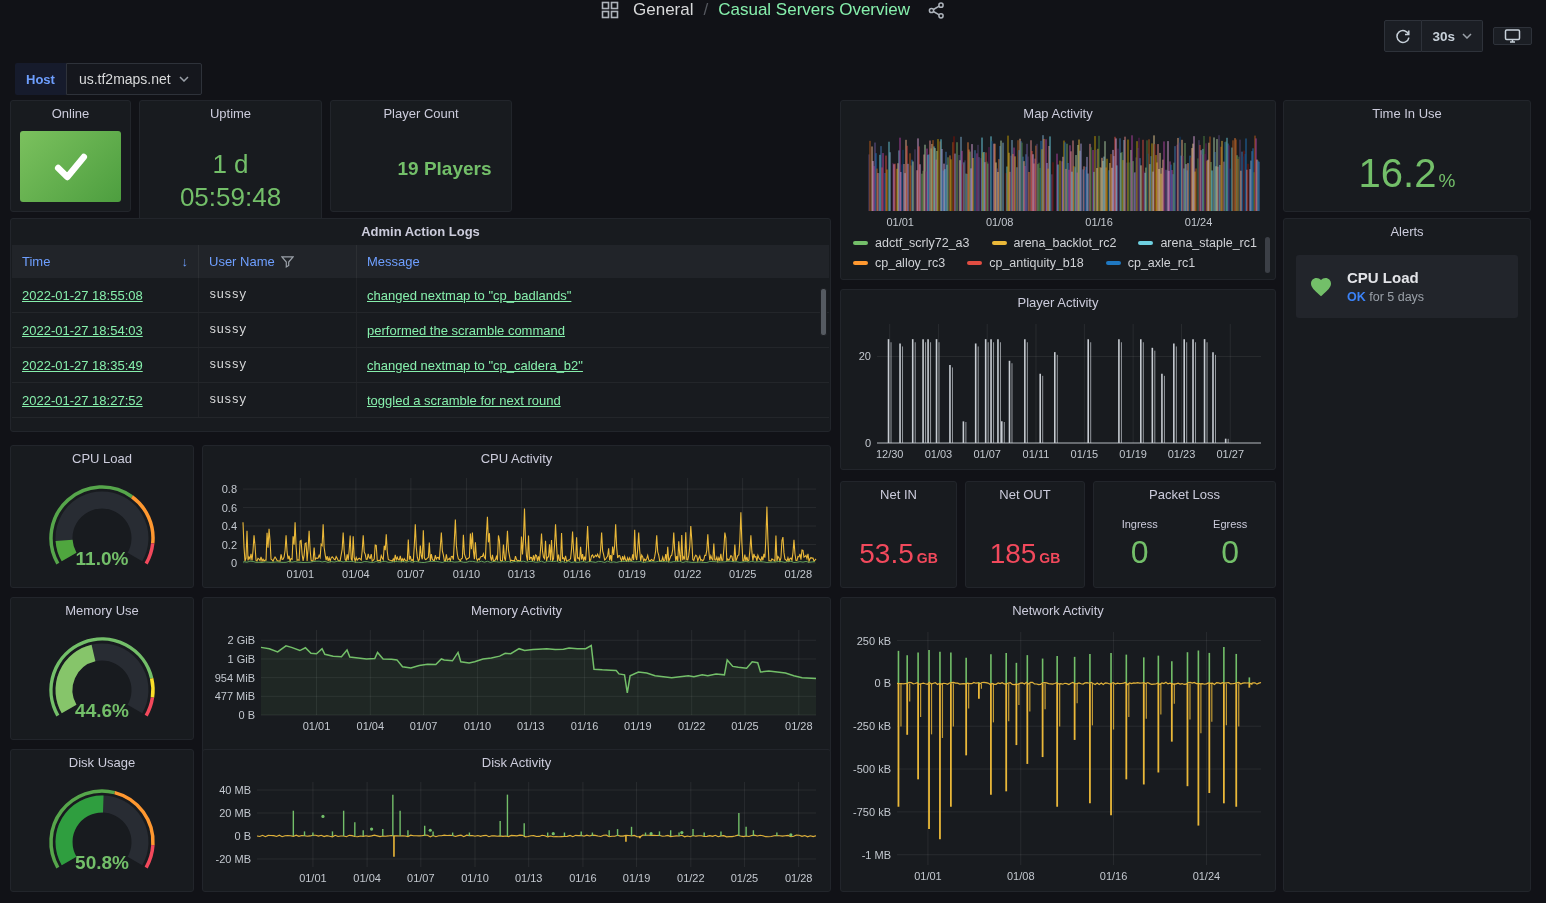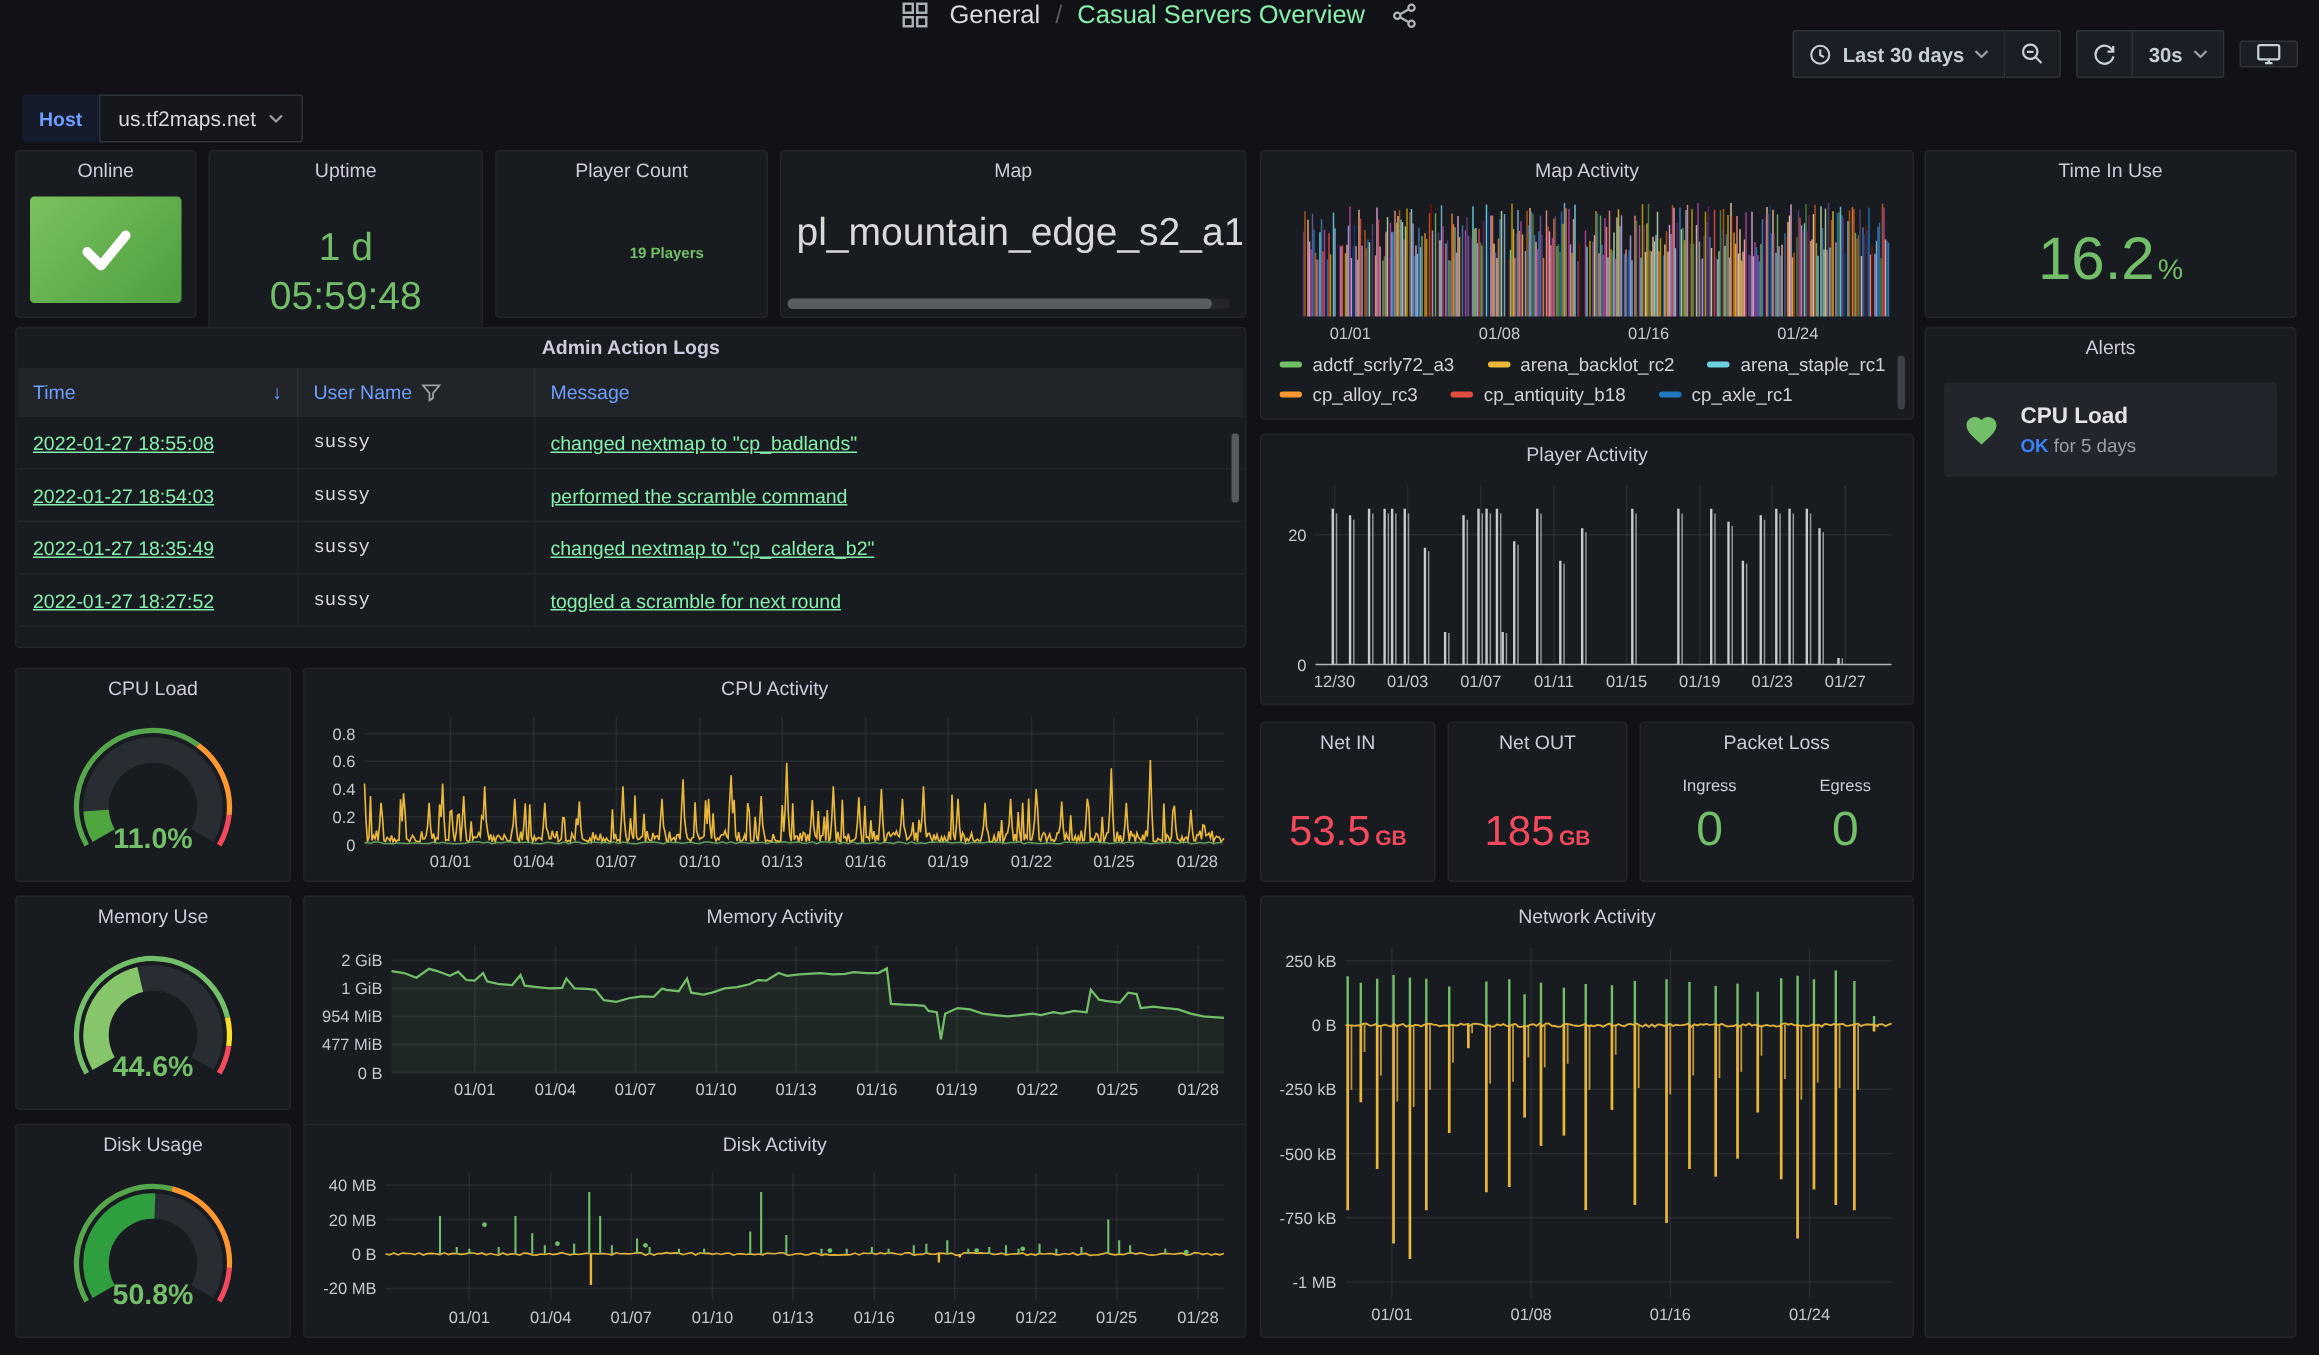--- a/index.html
+++ b/index.html
@@ -29,21 +29,21 @@
   
   .panel { position:absolute; background:#181b1f; border:1px solid #22252b; border-radius:3px; }
   .ptitle { height:26px; line-height:26px; text-align:center; font-size:13px; font-weight:500; color:#ccccdc; white-space:nowrap; overflow:hidden; cursor:pointer; }
   .big-green { color:#73bf69; }
   .stat-center { position:absolute; left:0; right:0; top:26px; bottom:0; display:flex; align-items:center; justify-content:center; }
 
   .online-box { position:absolute; left:9px; right:9px; top:30px; bottom:9px; border-radius:3px;
     background:linear-gradient(135deg,#7bc15e 0%,#4d9e3f 100%); display:flex; align-items:center; justify-content:center; }
 
   .uptime-val { font-size:26px; font-weight:500; line-height:1.25; text-align:center; }
-  .players-val { font-size:10px; font-weight:700;margin-left:47px; }
+  .players-val { font-size:19px; font-weight:700;margin-left:47px; }
   .map-val { position:absolute; left:10px; top:38px; font-size:26px; color:#d8d9da; white-space:nowrap; overflow:hidden; right:2px; }
   .hscroll { position:absolute; left:4px; right:10px; bottom:5px; height:7px; background:#24262b; border-radius:4px; cursor:pointer; }
   .hscroll .thumb { position:absolute; left:0; top:0; height:100%; width:96%; background:#585c63; border-radius:4px; }
 
   .tiu-val { font-size:40px; font-weight:500; }
   .tiu-unit { font-size:19px; font-weight:500; margin-left:2px; }
 
   .netstat-val { color:#f2495c; font-size:28px; font-weight:500; }
   .netstat-unit { color:#f2495c; font-size:14px; font-weight:700; margin-left:3px; }
 
@@ -105,41 +105,20 @@
             <circle cx="13" cy="3.2" r="2.1"></circle>
             <circle cx="13" cy="13.8" r="2.1"></circle>
           <line x1="5.4" y1="7.5" x2="11.2" y2="4.2"></line>
             <line x1="5.4" y1="9.5" x2="11.2" y2="12.8"></line>
         </svg>
       </span>
     </div>
     <div class="nav-right">
       <div class="btn-group">
         <button class="navbtn">
-          <span class="icon-btn">
-            <svg width="15" height="15" viewBox="0 0 15 15" fill="none" stroke="#c7d0d9" stroke-width="1.4">
-              <circle cx="7.5" cy="7.5" r="6"></circle>
-                <polyline points="7.5,4 7.5,7.8 10,9"></polyline>
-            </svg>
-          </span>
-          <span>Last 30 days</span>
-          <svg width="10" height="6" viewBox="0 0 10 6" fill="none" stroke="#9aa0a8" stroke-width="1.5">
-              <polyline points="1,1 5,5 9,1"></polyline>
-            </svg>
-        </button>
-        <button class="navbtn">
-          <svg width="16" height="16" viewBox="0 0 16 16" fill="none" stroke="#c7d0d9" stroke-width="1.5">
-            <circle cx="6.5" cy="6.5" r="4.8"></circle>
-              <line x1="10.3" y1="10.3" x2="14" y2="14"></line>
-              <line x1="4.3" y1="6.5" x2="8.7" y2="6.5"></line>
-          </svg>
-        </button>
-      </div>
-      <div class="btn-group">
-        <button class="navbtn">
           <svg width="16" height="16" viewBox="0 0 16 16" fill="none" stroke="#c7d0d9" stroke-width="1.5">
             <path d="M13.6 6.3 A6 6 0 1 0 13.9 9.6"></path>
             <polyline points="13.8,2.6 13.8,6.4 10,6.4" fill="none"></polyline>
           </svg>
         </button>
         <button class="navbtn">
           <span>30s</span>
           <svg width="10" height="6" viewBox="0 0 10 6" fill="none" stroke="#9aa0a8" stroke-width="1.5">
               <polyline points="1,1 5,5 9,1"></polyline>
             </svg>
@@ -184,27 +163,20 @@
     </div>
   </div>
 
   <div class="panel" style="left:330px;top:100px;width:182px;height:112px;">
     <div class="ptitle">Player Count</div>
     <div class="stat-center">
         <span class="players-val big-green">19 Players</span>
       </div>
   </div>
 
-  <div class="panel" style="left:520px;top:100px;width:311px;height:112px;">
-    <div class="ptitle">Map</div>
-    <div class="map-val">pl_mountain_edge_s2_a1</div>
-    <div class="hscroll">
-        <div class="thumb"></div>
-      </div>
-  </div>
 
   <div class="panel" style="left:840px;top:100px;width:436px;height:180px;">
     <div class="ptitle">Map Activity</div>
     <div class="chart-mount" style="left:6px;right:8px;top:28px;height:102px;"><svg width="420" height="102">
           <text x="53.2" y="97" fill="#c3c8cf" font-size="11" text-anchor="middle" font-family="Liberation Sans, sans-serif">01/01</text>
           <text x="152.65" y="97" fill="#c3c8cf" font-size="11" text-anchor="middle" font-family="Liberation Sans, sans-serif">01/08</text>
           <text x="252.1" y="97" fill="#c3c8cf" font-size="11" text-anchor="middle" font-family="Liberation Sans, sans-serif">01/16</text>
           <text x="351.55" y="97" fill="#c3c8cf" font-size="11" text-anchor="middle" font-family="Liberation Sans, sans-serif">01/24</text>
           <line x1="22" y1="82" x2="22" y2="25.410345789231364" stroke="#584477" stroke-width="1" opacity="0.88"></line>
           <line x1="23" y1="82" x2="23" y2="11.850120582804081" stroke="#c15c17" stroke-width="1" opacity="0.88"></line>

